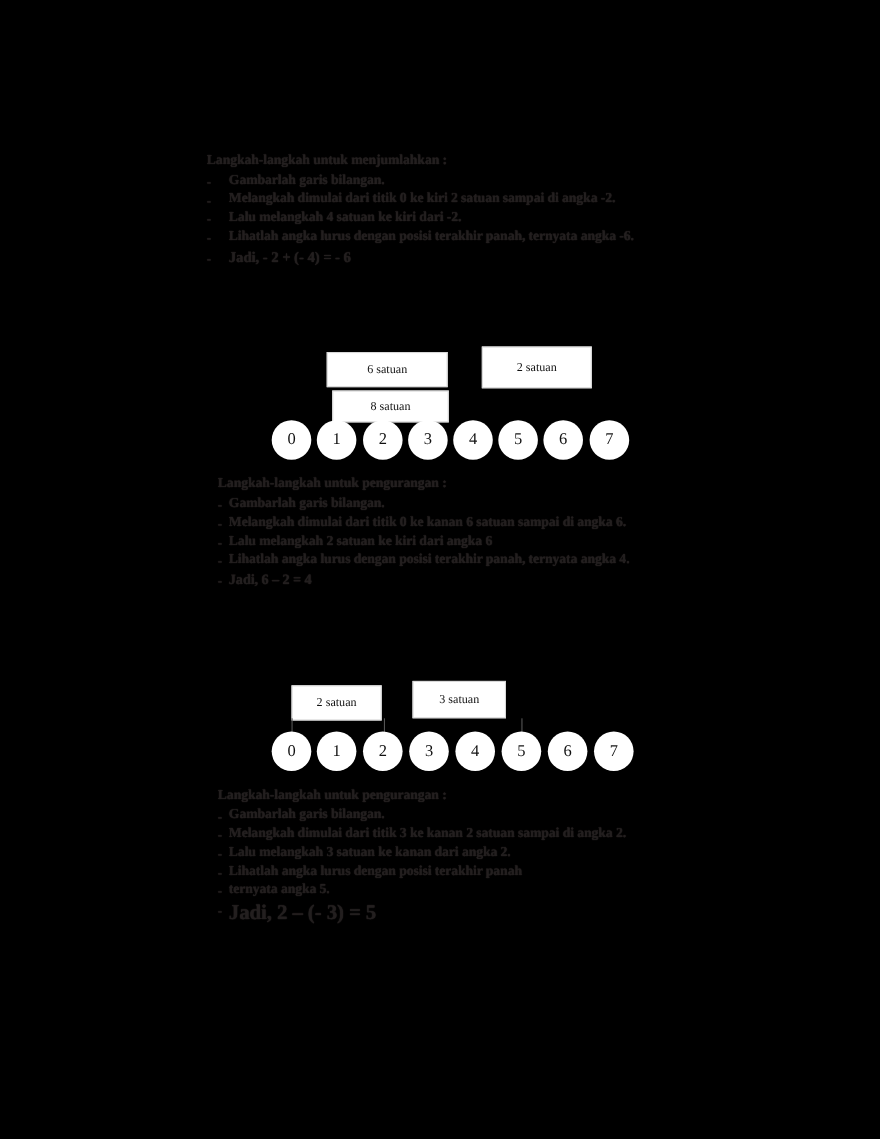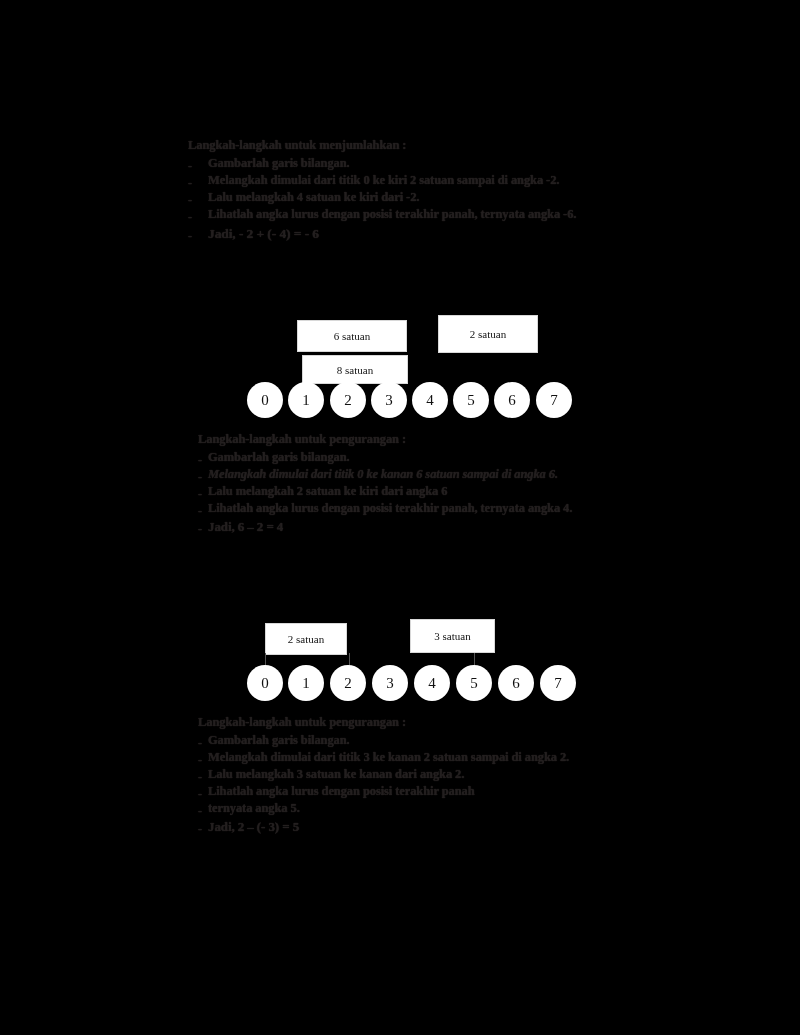--- a/index.html
+++ b/index.html
@@ -82,41 +82,41 @@
   </div>
 
   <div class="txt blur" style="left:198px;top:432px;font-size:12.5px;">Langkah-langkah untuk pengurangan :</div>
 
   <div style="position:absolute;left:198px;top:450px;">
     <span class="txt blur" style="position:static;font-size:12px;">-</span>
     <span class="txt blur" style="position:absolute;left:10px;top:0;font-size:12.5px;">Gambarlah garis bilangan.</span>
   </div>
   <div style="position:absolute;left:198px;top:467px;">
     <span class="txt blur" style="position:static;font-size:12px;">-</span>
-    <span class="txt blur" style="position:absolute;left:10px;top:0;font-size:12.5px;font-style:italic;">Melangkah dimulai dari titik 0 ke kanan 6 satuan sampai di angka 6.</span>
+    <span class="txt blur" style="position:absolute;left:10px;top:0;font-size:12.5px;">Melangkah dimulai dari titik 0 ke kanan 6 satuan sampai di angka 6.</span>
   </div>
   <div style="position:absolute;left:198px;top:484px;">
     <span class="txt blur" style="position:static;font-size:12px;">-</span>
     <span class="txt blur" style="position:absolute;left:10px;top:0;font-size:12.5px;font-family:Liberation Serif, serif;">Lalu melangkah 2 satuan ke kiri dari angka 6</span>
   </div>
   <div style="position:absolute;left:198px;top:501px;">
     <span class="txt blur" style="position:static;font-size:12px;">-</span>
     <span class="txt blur" style="position:absolute;left:10px;top:0;font-size:12.5px;">Lihatlah angka lurus dengan posisi terakhir panah,  ternyata angka 4.</span>
   </div>
   <div style="position:absolute;left:198px;top:519px;">
     <span class="txt blur" style="position:static;font-size:12px;">-</span>
     <span class="txt blur" style="position:absolute;left:10px;top:0;font-size:13px;">Jadi, 6 – 2 = 4</span>
   </div>
 
   <div class="diagram" style="left:250px;top:595px;width:370px;height:115px;">
 
 
     <div class="box" style="left:15px;top:28px;width:80px;height:30px;">2 satuan</div>
 
-    <div class="box" style="left:125px;top:24px;width:83px;height:32px;margin-left:35px;">3 satuan</div>
+    <div class="box" style="left:125px;top:24px;width:83px;height:32px;">3 satuan</div>
 
     <div class="tick" style="left:15px;top:58px;height:22px;"></div>
     <div class="tick" style="left:99px;top:58px;height:22px;"></div>
     <div class="tick" style="left:224px;top:58px;height:22px;"></div>
 
     <div class="circle" style="left:-3px;top:70px;">0</div>
     <div class="circle" style="left:38px;top:70px;">1</div>
     <div class="circle" style="left:80px;top:70px;">2</div>
     <div class="circle" style="left:122px;top:70px;">3</div>
     <div class="circle" style="left:164px;top:70px;">4</div>
@@ -142,16 +142,16 @@
   <div style="position:absolute;left:198px;top:784px;">
     <span class="txt blur" style="position:static;font-size:12px;">-</span>
     <span class="txt blur" style="position:absolute;left:10px;top:0;font-size:12.5px;">Lihatlah angka lurus dengan posisi terakhir panah</span>
   </div>
   <div style="position:absolute;left:198px;top:801px;">
     <span class="txt blur" style="position:static;font-size:12px;">-</span>
     <span class="txt blur" style="position:absolute;left:10px;top:0;font-size:12.5px;">ternyata angka 5.</span>
   </div>
   <div style="position:absolute;left:198px;top:819px;">
     <span class="txt blur" style="position:static;font-size:12px;">-</span>
-    <span class="txt blur" style="position:absolute;left:10px;top:0;font-size:13px;">Jadi, 2 – (- 3) = 5</span>
+    <span class="txt blur" style="position:absolute;left:10px;top:0;font-size:19px;">Jadi, 2 – (- 3) = 5</span>
   </div>
 
 </div>
 
 </body></html>

